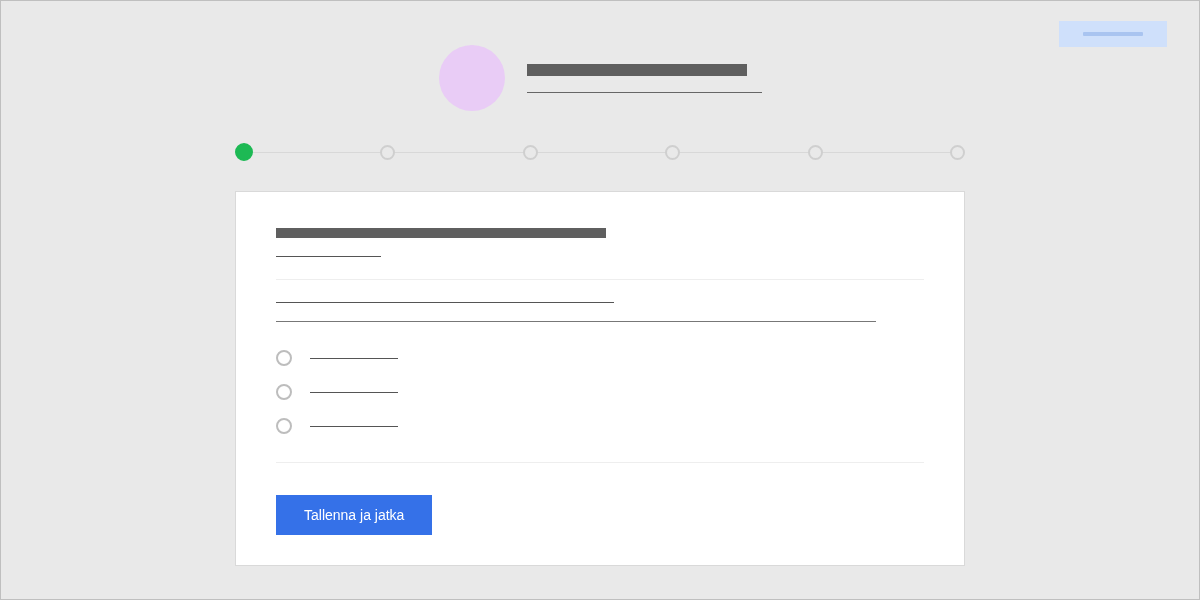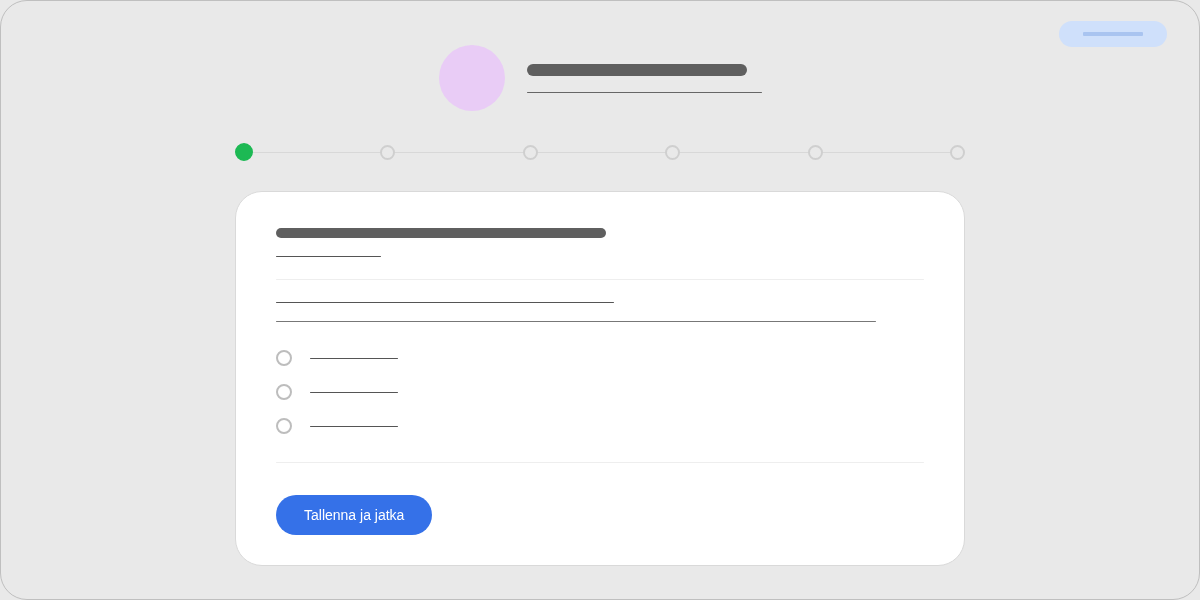--- a/index.html
+++ b/index.html
@@ -1,19 +1,18 @@
 <!DOCTYPE html>
 <html><head>
   <meta charset="utf-8">
   <style>
     * {
       margin: 0;
       padding: 0;
       box-sizing: border-box;
-      border-radius: 27px;
     }
     body {
       font-family: -apple-system, BlinkMacSystemFont, "Segoe UI", Roboto, Arial, sans-serif;
       background: #e9e9e9;
       width: 1200px;
       height: 600px;
       border: 1px solid #bfbfbf;
       position: relative;
       overflow: hidden;
     }

